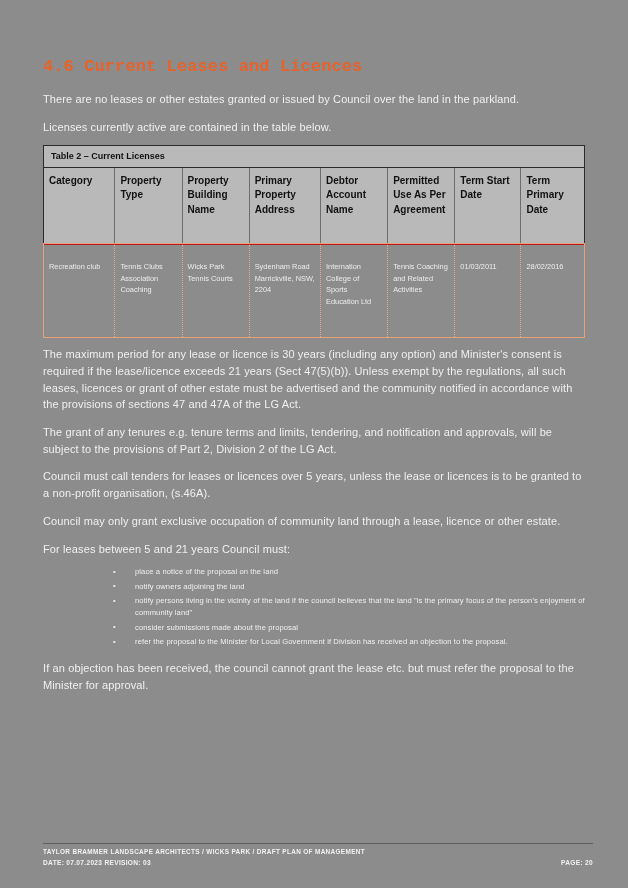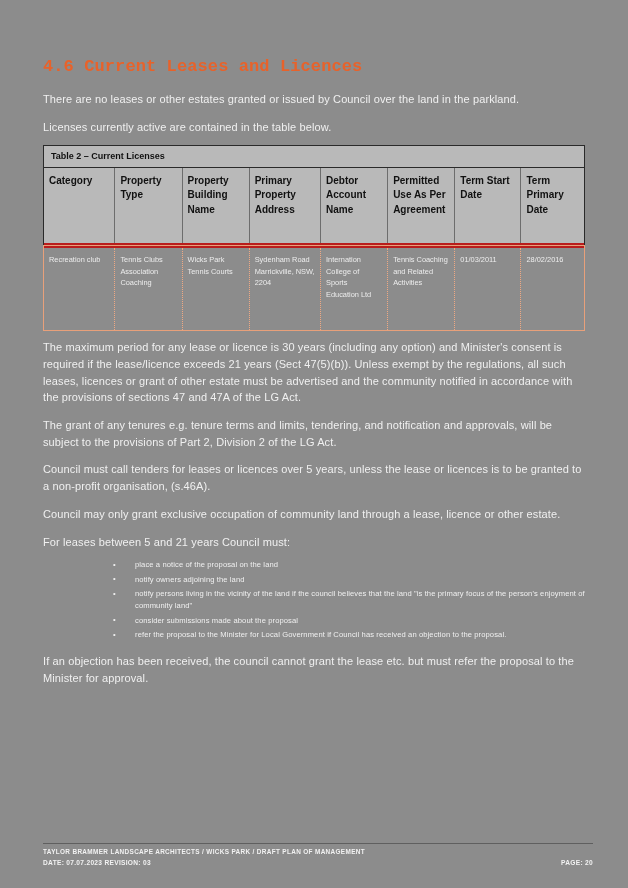--- a/index.html
+++ b/index.html
@@ -75,23 +75,23 @@
     border-right: 1px solid #6d6d6d;
     line-height: 1.45;
     margin-top: 44px;
   }
   table.licenses th:last-child { border-right: none; }
   table.licenses td {
     background: #8c8c8c;
     color: #ededed;
     font-size: 7.4px;
     vertical-align: top;
-    padding: 6px 5px 30px 5px;
+    padding: 16px 5px 30px 5px;
     border-right: 1px dotted #f0a882;
-    border-top: 5px solid #b91c1c;
+    border-top: 2px solid #b91c1c;
     line-height: 1.55;
   }
   table.licenses td:last-child { border-right: none; }
   table.licenses tbody tr { outline: 1px solid #e8a07a; }
   .col-1 { width: 13.3%; }
   .col-2 { width: 12.4%; }
   .col-3 { width: 12.4%; }
   .col-4 { width: 13.3%; }
   .col-5 { width: 12.4%; }
   .col-6 { width: 12.4%; }
@@ -191,21 +191,21 @@
   <p class="body-text">The grant of any tenures e.g. tenure terms and limits, tendering, and notification and approvals, will be subject to the provisions of Part 2, Division 2 of the LG Act.</p>
   <p class="body-text">Council must call tenders for leases or licences over 5 years, unless the lease or licences is to be granted to a non-profit organisation, (s.46A).</p>
   <p class="body-text">Council may only grant exclusive occupation of community land through a lease, licence or other estate.</p>
   <p class="body-text tight">For leases between 5 and 21 years Council must:</p>
 
   <ul class="bullets">
     <li>place a notice of the proposal on the land</li>
     <li>notify owners adjoining the land</li>
     <li>notify persons living in the vicinity of the land if the council believes that the land "is the primary focus of the person's enjoyment of community land"</li>
     <li>consider submissions made about the proposal</li>
-    <li>refer the proposal to the Minister for Local Government if Council has received an objection to the proposal.</li>
+    <li>refer the proposal to the Minister for Local Government if Division has received an objection to the proposal.</li>
   </ul>
 
   <p class="body-text">If an objection has been received, the council cannot grant the lease etc. but must refer the proposal to the Minister for approval.</p>
 
   <div class="footer">
     <div class="footer-rule"></div>
     <div class="footer-line1">TAYLOR BRAMMER LANDSCAPE ARCHITECTS / WICKS PARK / DRAFT PLAN OF MANAGEMENT</div>
     <div class="footer-line2">
       <div>
         <span>DATE:</span>

